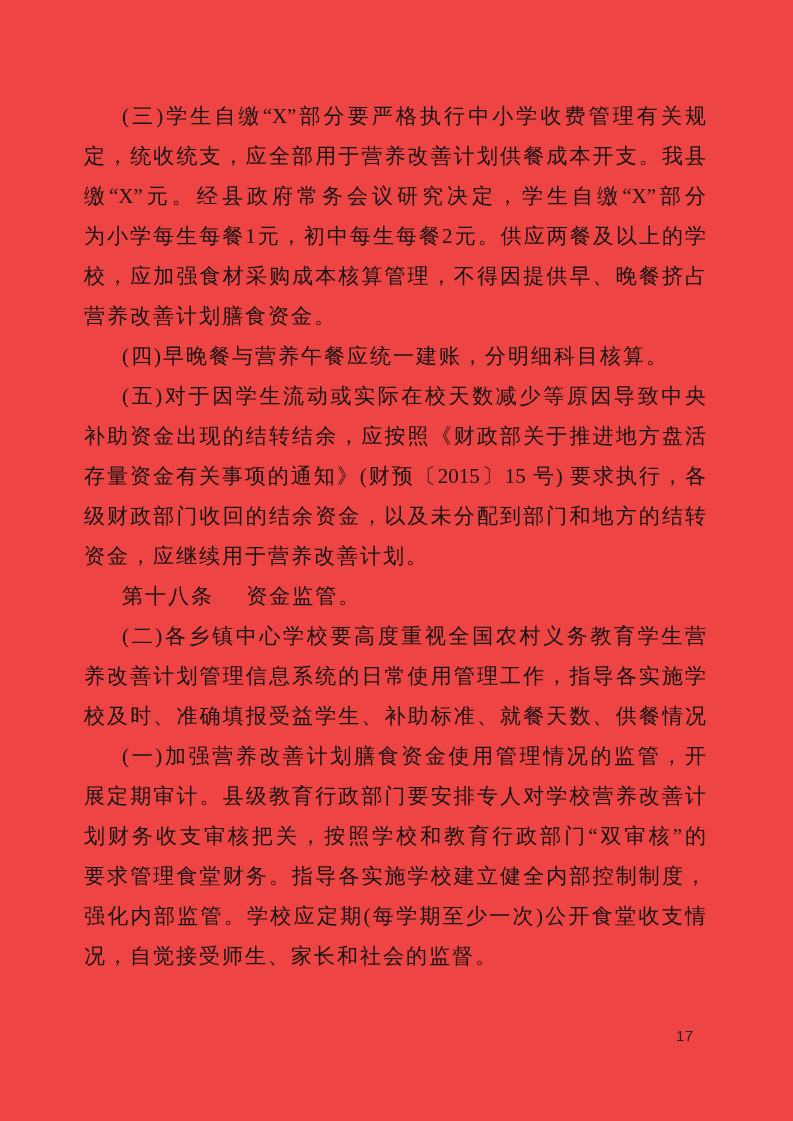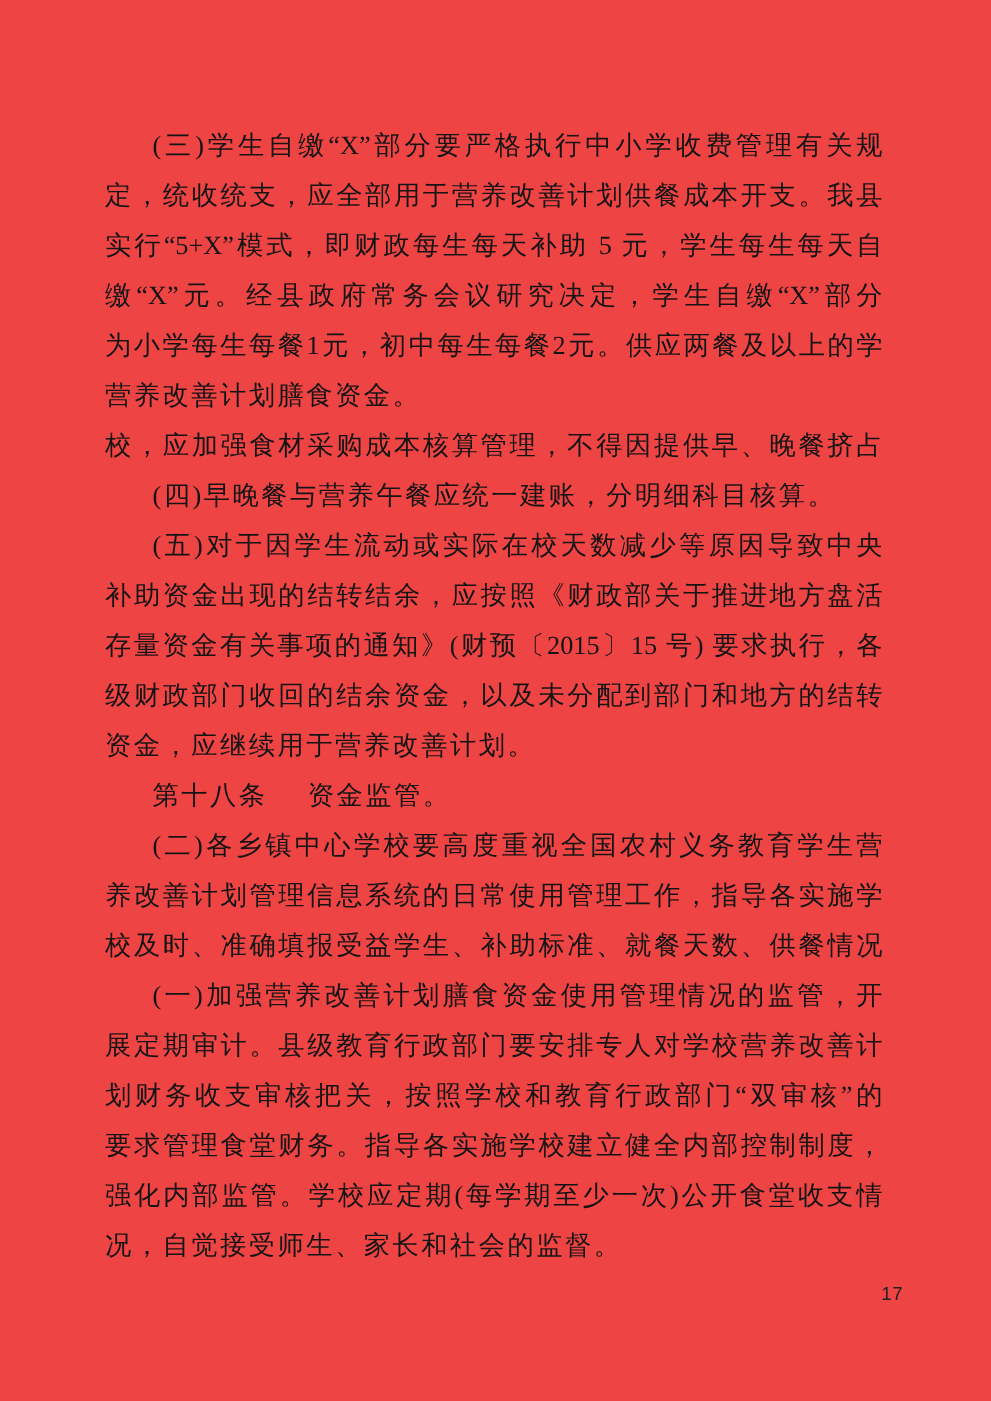--- a/index.html
+++ b/index.html
@@ -39,43 +39,42 @@
     text-align-last: justify;
   }
   
   .line.ind { text-indent: 38px; }
 
   .heading-num { font-weight: normal; }
   .heading-rest { margin-left: 25px; }
 
   .page-number {
     position: absolute;
-    left: 705px;
+    left: 676px;
     top: 1026px;
     font-family: "Liberation Sans", "DejaVu Sans", sans-serif;
     font-size: 15px;
     line-height: 20px;
     color: #222222;
     letter-spacing: 0.5px;
   }
 </style>
 </head>
 <body>
 
 <div class="page">
   <div class="content">
 
     <div class="para">
       <div class="line j ind">(三)学生自缴“X”部分要严格执行中小学收费管理有关规</div>
       <div class="line j">定，统收统支，应全部用于营养改善计划供餐成本开支。我县</div>
-      <div class="line j">实行“5+X”模式，即财政每生每天补助 5 元，学生每生每天自</div>
       <div class="line j">缴“X”元。经县政府常务会议研究决定，学生自缴“X”部分</div>
       <div class="line j">为小学每生每餐1元，初中每生每餐2元。供应两餐及以上的学</div>
+      <div class="line j">校，应加强食材采购成本核算管理，不得因提供早、晚餐挤占</div>
       <div class="line">营养改善计划膳食资金。</div>
-      <div class="line j">校，应加强食材采购成本核算管理，不得因提供早、晚餐挤占</div>
     </div>
 
     <div class="para">
       <div class="line ind">(四)早晚餐与营养午餐应统一建账，分明细科目核算。</div>
     </div>
 
     <div class="para">
       <div class="line j ind">(五)对于因学生流动或实际在校天数减少等原因导致中央</div>
       <div class="line j">补助资金出现的结转结余，应按照《财政部关于推进地方盘活</div>
       <div class="line j">存量资金有关事项的通知》(财预〔2015〕15 号) 要求执行，各</div>

